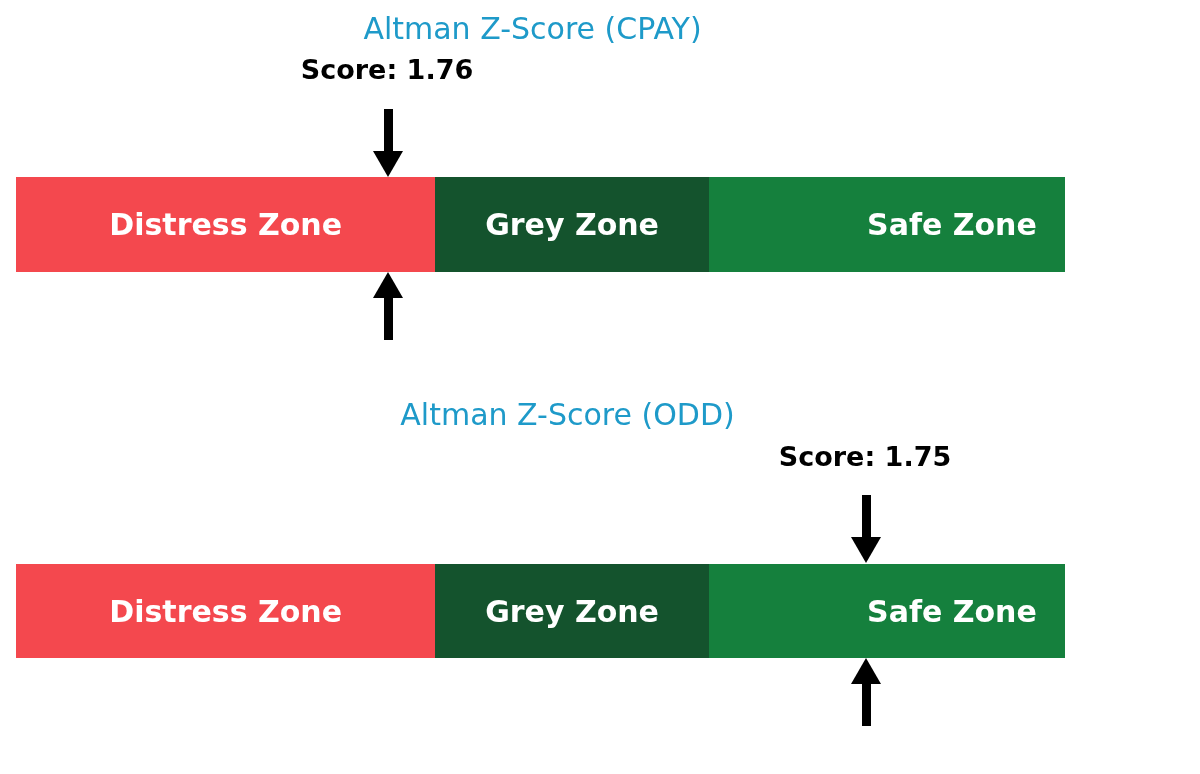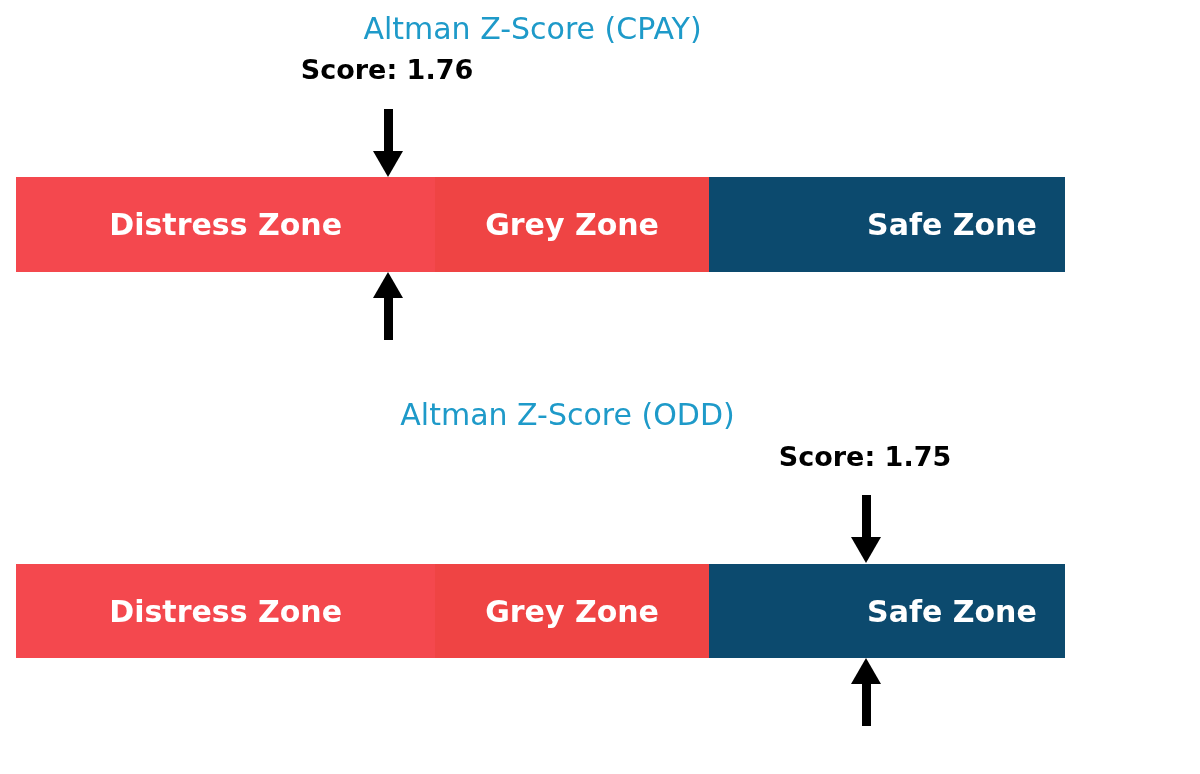--- a/index.html
+++ b/index.html
@@ -58,22 +58,22 @@
   .zone {
     display: flex;
     align-items: center;
     justify-content: center;
     color: #ffffff;
     font-weight: bold;
     font-size: 30px;
     white-space: nowrap;
   }
   .zone-distress { width: 420px; background: #F4484E; }
-  .zone-grey     { width: 274px; background: #ef4444; }
-  .zone-safe     { width: 467px; background: #0c4a6e; padding-left: 10px; }
+  .zone-grey     { width: 274px; background: #14532d; }
+  .zone-safe     { width: 467px; background: #15803d; padding-left: 10px; }
 
   
   .arrow {
     position: absolute;
     width: 30px;
     height: 68px;
     display: flex;
     flex-direction: column;
     align-items: center;
   }

